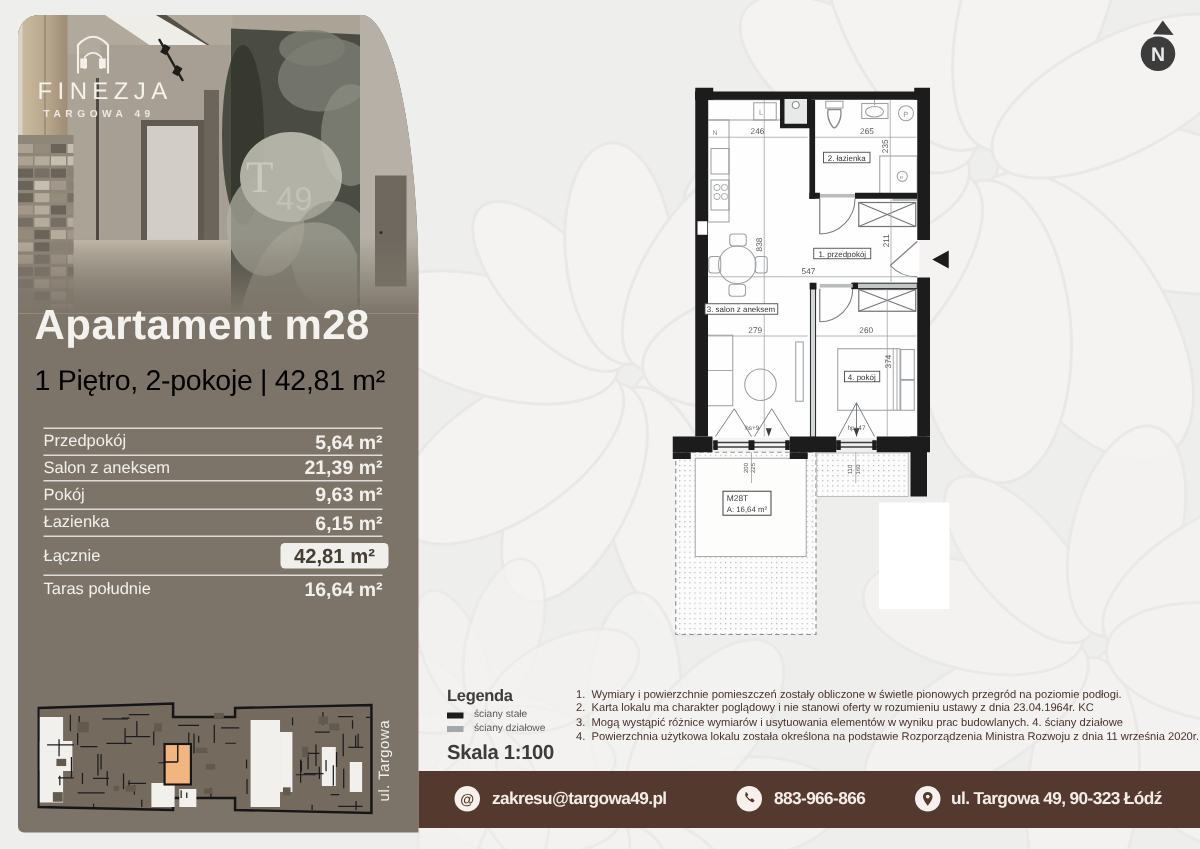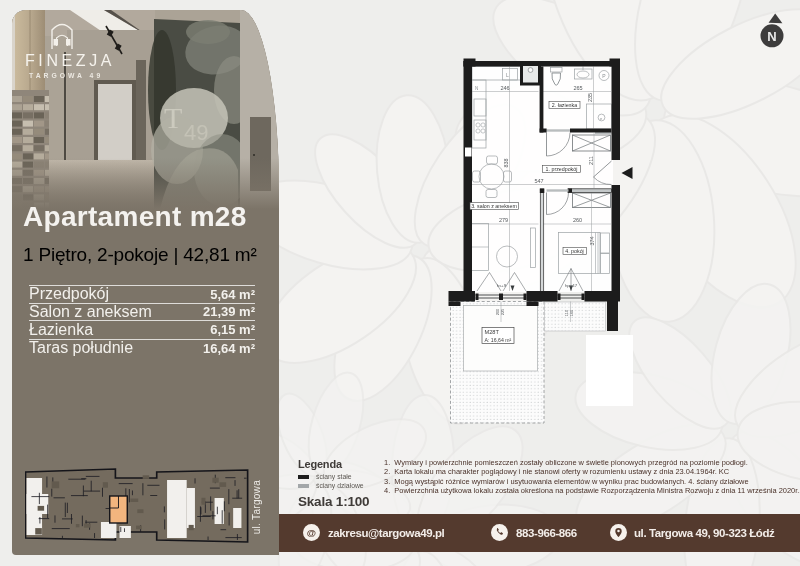--- a/index.html
+++ b/index.html
@@ -14,21 +14,21 @@
            border-radius:14px 38px 0 0 / 14px 182px 0 0; background:#9d958a; }
 
   .title { position:absolute; left:11px; top:191px; width:256px; color:#f4f2ef;
            font-size:28px; font-weight:700; letter-spacing:0.3px; }
   .subtitle { position:absolute; left:11px; top:233.5px; width:256px; color:#000000;
               font-size:19px; font-weight:400; letter-spacing:-0.2px; }
   .tbl { position:absolute; left:17px; top:275px; width:226px; color:#f2f0ec; }
   .row { border-top:1px solid rgba(255,255,255,0.75); display:flex; align-items:center;
          justify-content:space-between; height:17.5px; }
   .row:nth-child(3), .row:nth-child(4) { height:18.5px; }
-  .row .lab { font-size:16px; font-weight:400; }
+  .row .lab { font-size:11px; font-weight:400; }
   .row .val { font-size:13px; font-weight:700; }
   .row.tot { height:26px; }
   .row.tot .val { background:#f1efec; color:#453e35; border-radius:3px; padding:1px 9px;
                   font-size:13.5px; margin-right:-4px; }
   .row.last { height:18.5px;text-align:center; }
 
   .targowa { position:absolute; left:239px; top:470px; color:#efede9; font-size:10px;
              writing-mode:vertical-rl; transform:rotate(180deg); letter-spacing:0.3px; }
 
   
@@ -240,22 +240,30 @@
   <div class="tbl">
     <div class="row">
         <span class="lab">Przedpokój</span>
         <span class="val">5,64 m²</span>
       </div>
     <div class="row">
         <span class="lab">Salon z aneksem</span>
         <span class="val">21,39 m²</span>
       </div>
     <div class="row">
+        <span class="lab">Pokój</span>
+        <span class="val">9,63 m²</span>
+      </div>
+    <div class="row">
         <span class="lab">Łazienka</span>
         <span class="val">6,15 m²</span>
+      </div>
+    <div class="row tot">
+        <span class="lab">Łącznie</span>
+        <span class="val">42,81 m²</span>
       </div>
     <div class="row last">
         <span class="lab">Taras południe</span>
         <span class="val">16,64 m²</span>
       </div>
   </div>
   <svg id="siteplan" style="position:absolute;left:13px;top:448px;" width="236" height="96" viewBox="0 0 236 96">
   <g transform="matrix(1.033,0,0,1,-12.9,0)">
   <g stroke="#15151a" stroke-width="1.6" fill="#746b5e">
   <path d="M13,14 L100,11 L100,20 L140,20 L140,14 L228,12 L228,84 L140,82 L140,74 L100,74 L100,82 L13,80 Z"></path>

